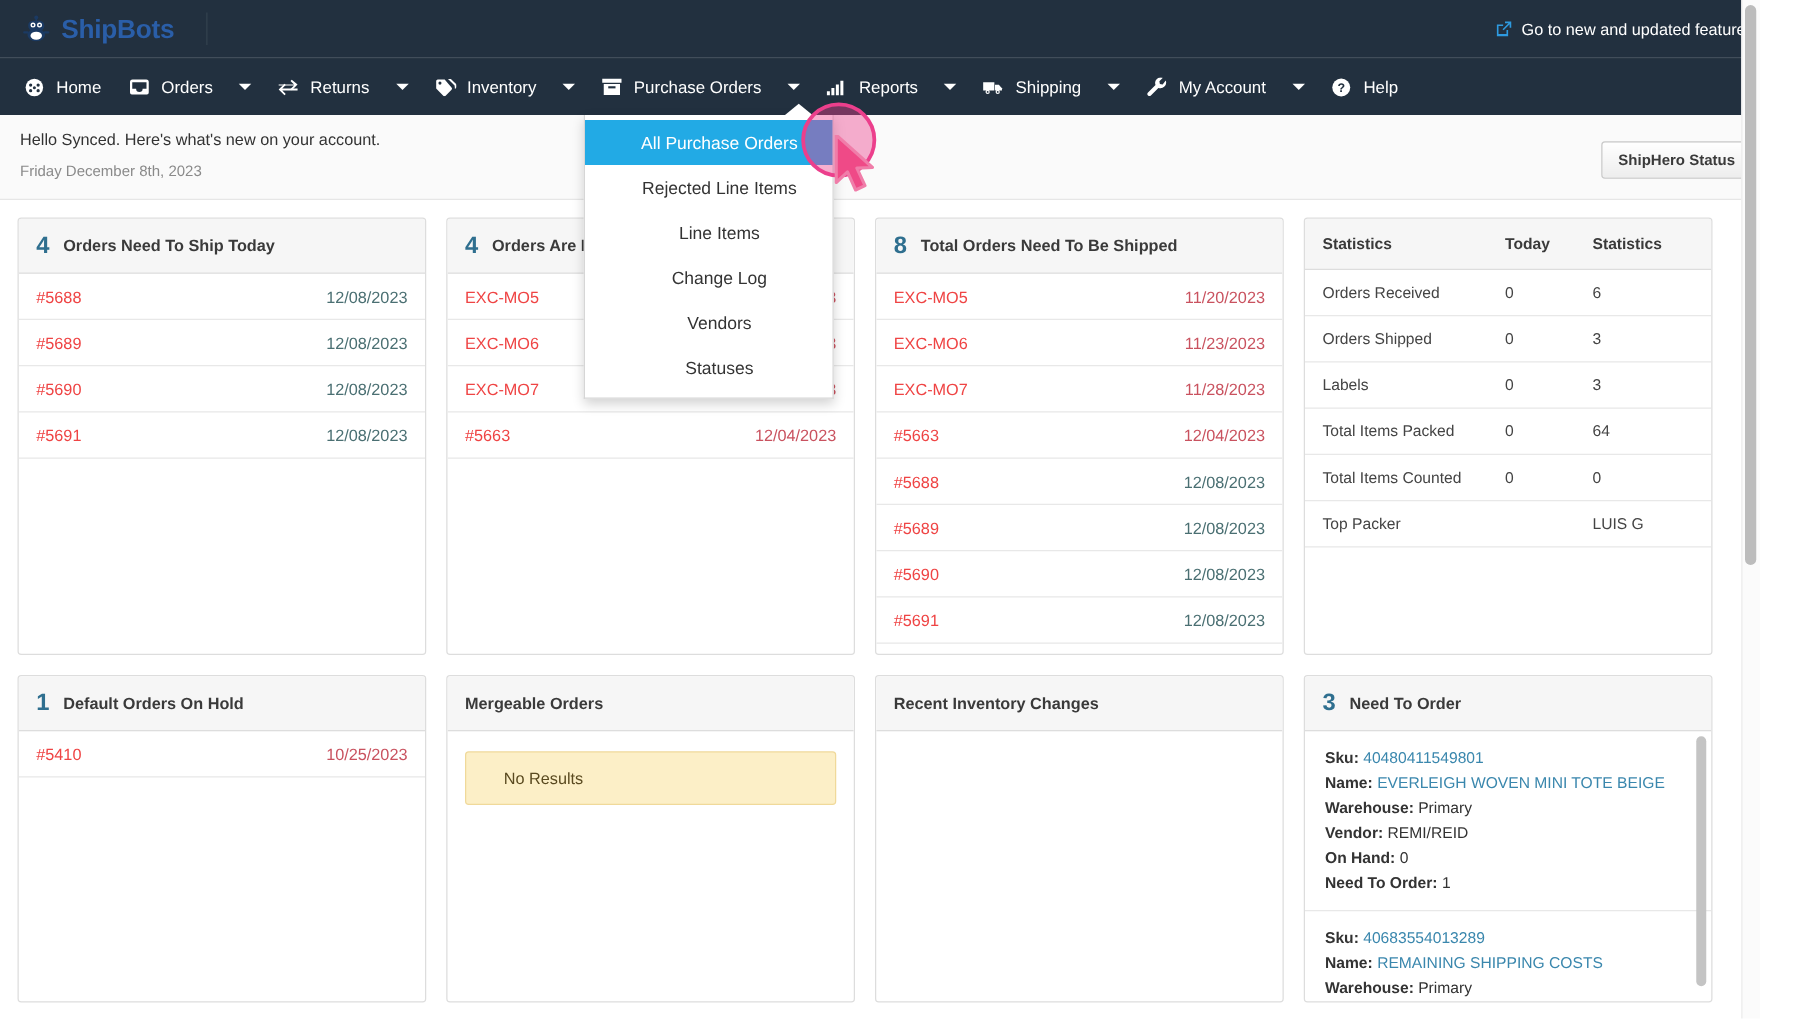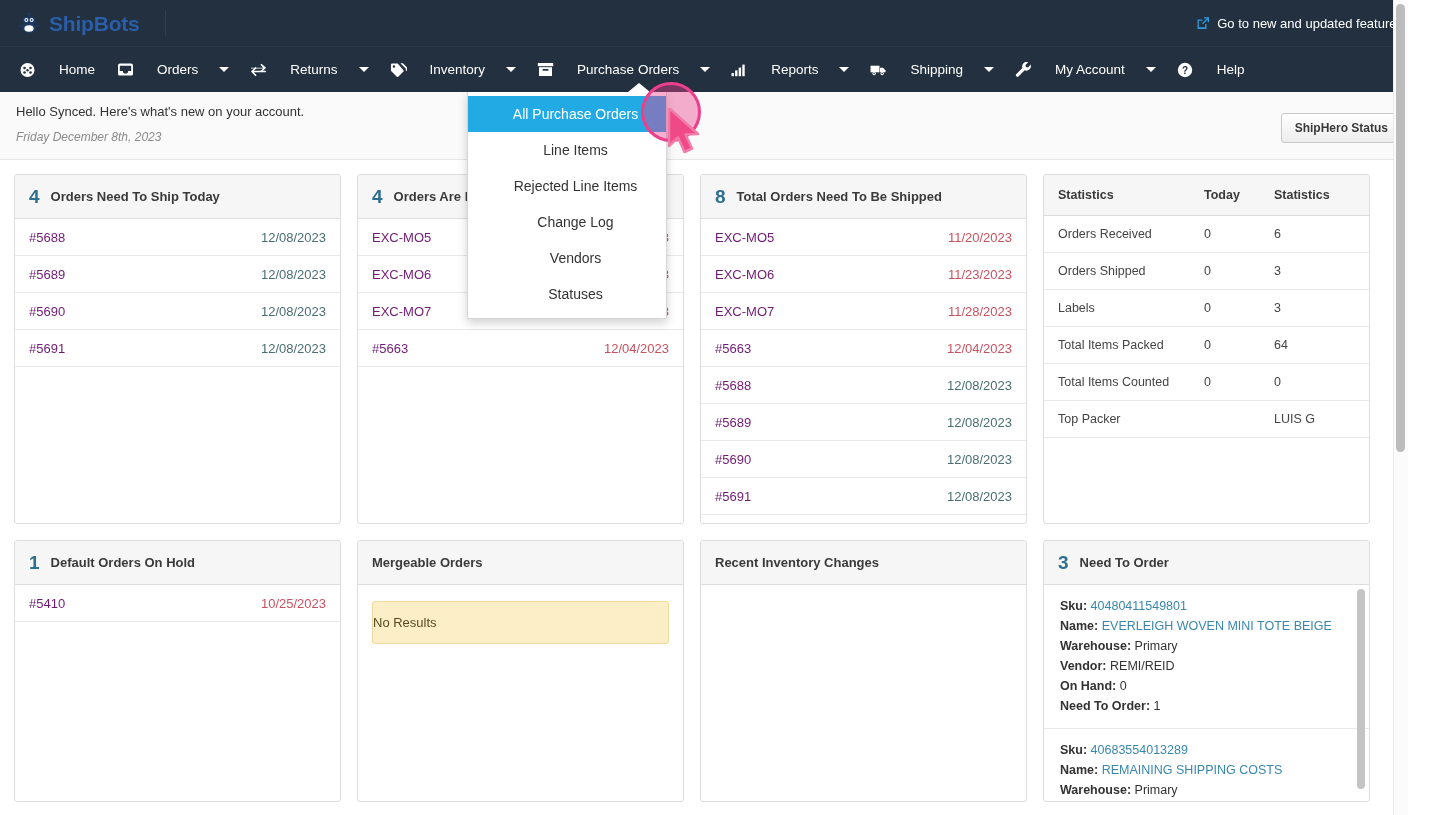--- a/index.html
+++ b/index.html
@@ -55,21 +55,21 @@
     width: 1425px; height: 46px;
     background: #22303f;
     border-top: 1px solid #2b3846;
     display: flex; align-items: center;
     padding-left: 8px;
   }
   .nav-item {
     display: flex; align-items: center;
     height: 46px; padding: 0 11px;
     color: #ffffff; font-size: 13.5px;
-    cursor: pointer; gap: 23px; white-space: nowrap;
+    cursor: pointer; gap: 9px; white-space: nowrap;
   }
   .nav-item .ico { display: flex; align-items: center; justify-content: center; width: 17px; }
   .nav-item svg { display: block; fill: #ffffff; }
   .nav-caret {
     width: 30px; height: 46px;
     display: flex; align-items: center; justify-content: center;
     cursor: pointer;
   }
   .nav-caret i {
     display: block;
@@ -114,21 +114,21 @@
     width: 1425px; height: 68px;
     background: #fafafa;
     border-bottom: 1px solid #e6e6e6;
   }
   .greet-title {
     position: absolute; left: 16px; top: 12px;
     font-size: 13px; color: #333333;
   }
   .greet-sub {
     position: absolute; left: 16px; top: 38px;
-    font-size: 12px; color: #8a8a8a; font-style: italic;
+    font-size: 12px; color: #8a8a8a;
   }
   .status-btn {
     position: absolute; right: 23px; top: 21px;
     padding: 7px 13px;
     border: 1px solid #c9c9c9;
     border-radius: 3px;
     background: linear-gradient(#ffffff, #ededed);
     font-size: 12px; font-weight: bold; color: #3a3a3a;
     cursor: pointer;
   }
@@ -167,21 +167,21 @@
     font-size: 13px; font-weight: bold; color: #3a3a3a;
   }
   .row {
     height: 37px;
     display: flex; align-items: center;
     justify-content: space-between;
     padding: 0 14px;
     border-bottom: 1px solid #e8e8e8;
     font-size: 13px;
   }
-  .row a { color: #701a75; text-decoration: none; cursor: pointer; }
+  .row a { color: #ef4444; text-decoration: none; cursor: pointer; }
   .row .date { color: #4a6f72; }
   .row .date.late { color: #c9525f; }
 
   
   .stat-head {
     display: flex; align-items: center;
     height: 41px; background: #f6f6f6;
     border-bottom: 1px solid #dddddd;
     font-size: 12.5px; font-weight: bold; color: #3a3a3a;
   }
@@ -193,21 +193,21 @@
   }
   .st-c1 { width: 160px; padding-left: 14px; }
   .st-c2 { width: 70px; }
   .st-c3 { width: 90px; }
 
   
   .noresults {
     margin: 16px 14px;
     background: #fcefc7; border: 1px solid #f0d99a;
     color: #5a4a20; font-size: 13px;
-    padding: 13px 0; border-radius: 3px;
+    padding: 13px 30px; border-radius: 3px;
   }
 
   
   .nto-body {
     position: relative;
     height: 216px;
     overflow: hidden;
   }
   .nto-item {
     padding: 11px 16px 12px 16px;
@@ -604,22 +604,22 @@
 
         <div class="nto-scroll"></div>
       </div>
     </div>
 
   </div>
 
   <div class="dropdown">
     <div class="dd-caret-notch"></div>
     <div class="dd-item selected">All Purchase Orders</div>
+    <div class="dd-item">Rejected Line Items</div>
     <div class="dd-item">Line Items</div>
-    <div class="dd-item">Rejected Line Items</div>
     <div class="dd-item">Change Log</div>
     <div class="dd-item">Vendors</div>
     <div class="dd-item">Statuses</div>
   </div>
 
   <div class="page-scroll-track">
     <div class="page-scroll-thumb"></div>
   </div>
 
   <div class="click-halo"></div>

